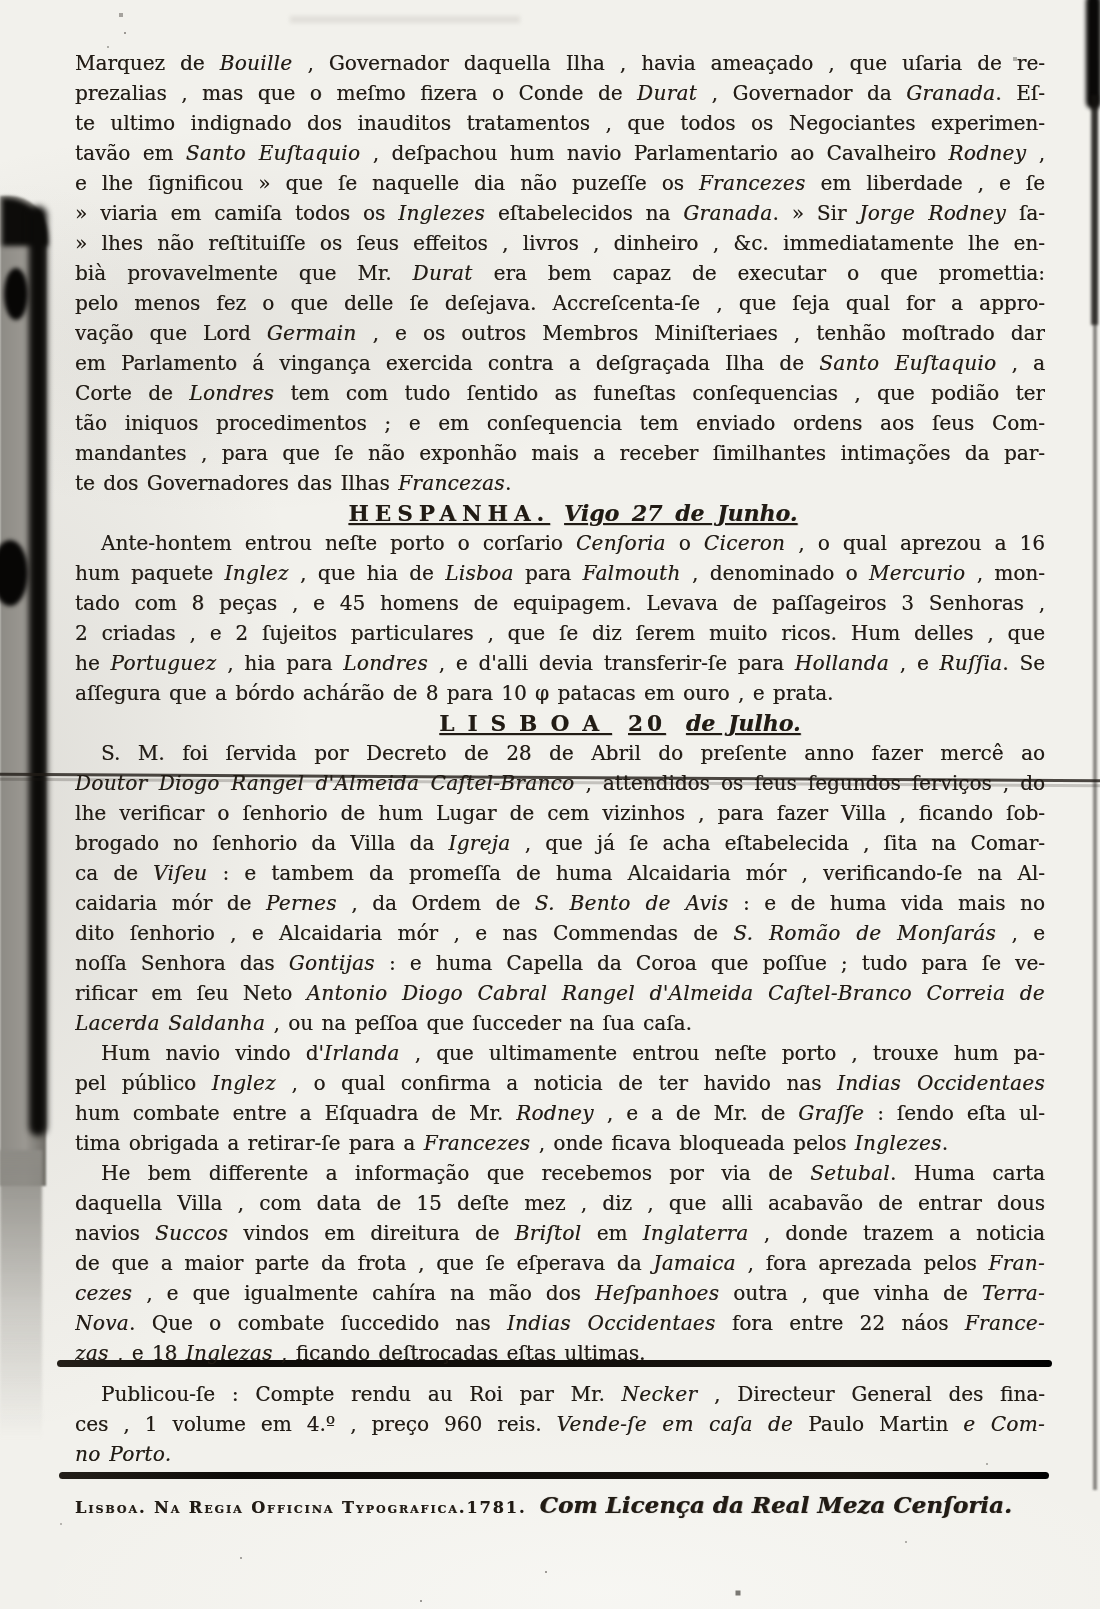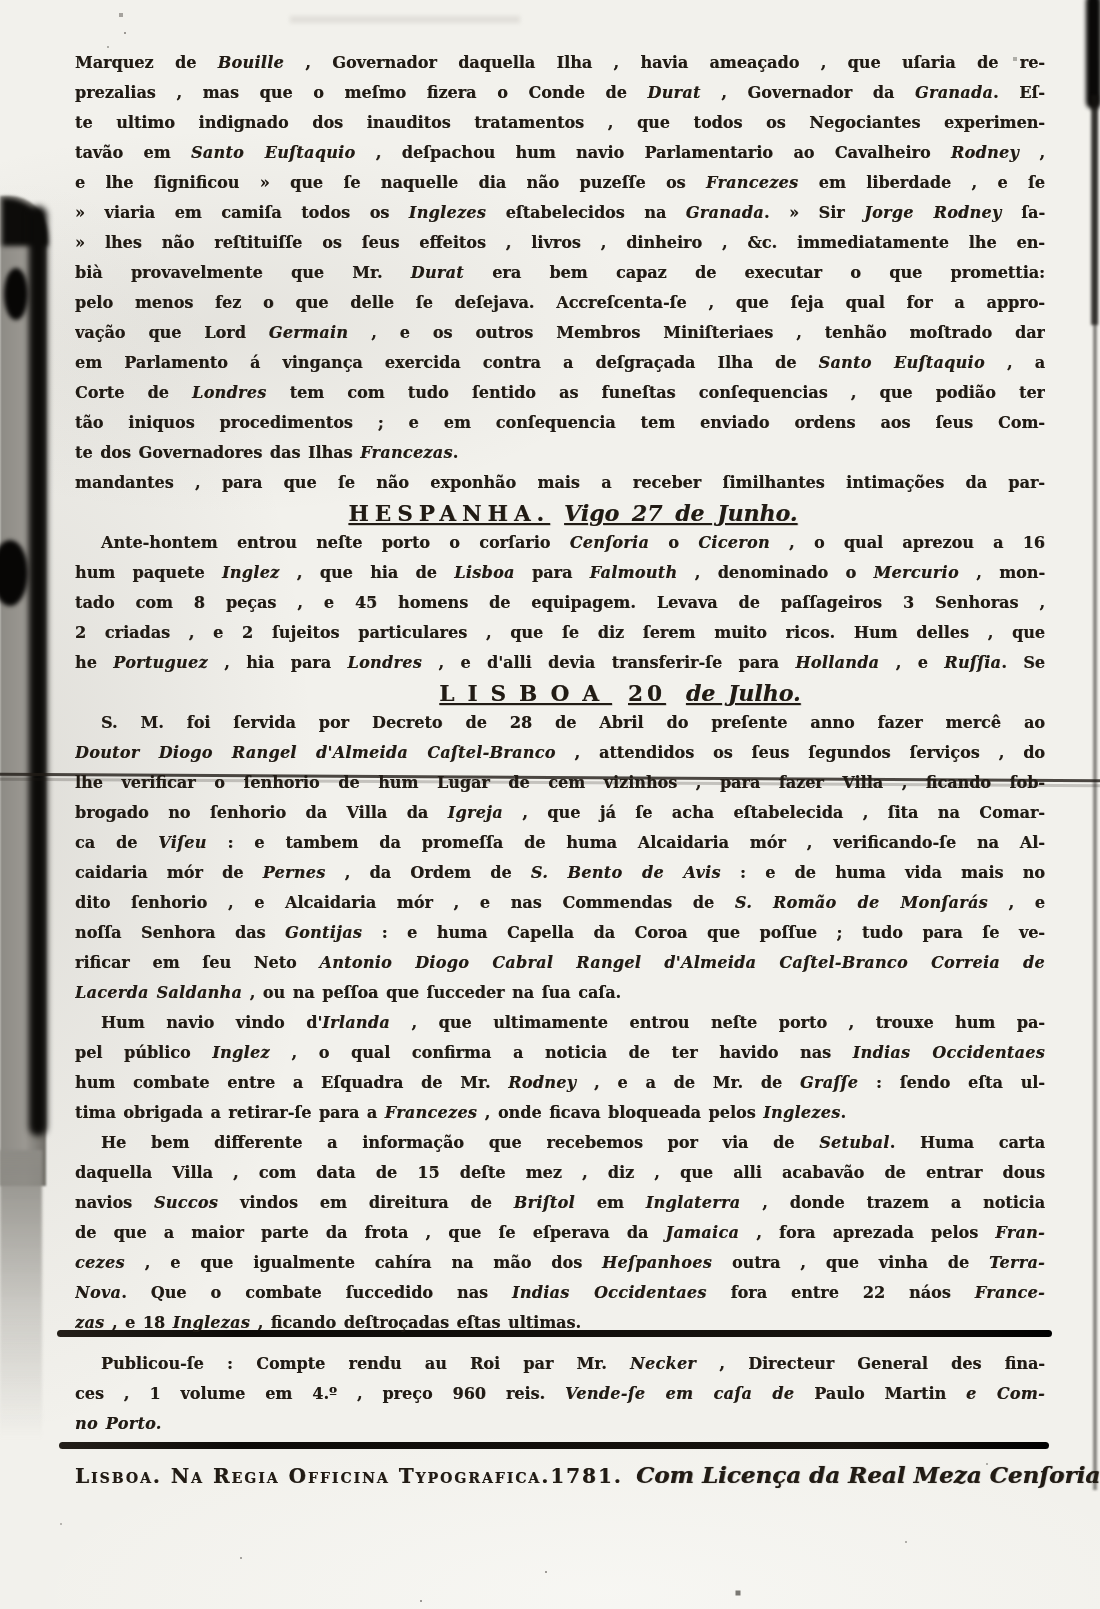--- a/index.html
+++ b/index.html
@@ -8,44 +8,43 @@
     background-color:#f2f1ec;
     background-image:
       radial-gradient(ellipse 700px 320px at 20% 20%, rgba(110,105,96,0.10), transparent 60%),
       radial-gradient(ellipse 420px 900px at 2% 50%, rgba(100,95,88,0.13), transparent 70%),
       radial-gradient(ellipse 900px 260px at 55% 99%, rgba(250,250,247,0.6), transparent 65%);
     font-family:"DejaVu Serif", serif;
     color:#211b14;
   }
   .column{position:absolute;left:75px;top:48px;width:970px;}
   .line{
-    height:30px;line-height:30px;font-size:16px;
+    height:30px;line-height:30px;font-size:20px;
     text-align:justify;overflow:hidden;word-spacing:2px;
     text-shadow:0.35px 0.35px 0.45px rgba(30,24,18,0.55);
-    font-weight:bold;
   }
   .line::after{content:"";display:inline-block;width:100%;height:0;}
   .line.last::after{content:none;}
   .line.last{text-align:left;}
   .line.indent{text-indent:26px;}
   .line i{letter-spacing:0.3px;}
   .heading{height:30px;line-height:30px;text-align:center;font-size:21.5px;font-weight:700;
            text-shadow:0.35px 0.35px 0.45px rgba(30,24,18,0.55);text-decoration:underline;}
   .heading .caps{letter-spacing:6px;margin-right:14px;}
   .heading i{font-size:22px;font-weight:700;word-spacing:5px;}
   .heading.h1{text-indent:26px;}
   .heading.h2{text-indent:120px;}
   .heading.h2 .caps{letter-spacing:13px;margin-right:16px;}
   .heading.h2 .mid{margin-right:20px;letter-spacing:4px;}
   .rule{height:7px;border-radius:5px;
         background:linear-gradient(90deg,#241f19,#0d0b08 18%,#17130e 80%,#000000);}
   .rule.r1{width:995px;margin:-8px 0 12px -18px;}
   .rule.r2{width:990px;margin:3px 0 9px -16px;}
   .footer{height:34px;line-height:34px;white-space:nowrap;}
-  .footer .imprint{font-variant:small-caps;font-weight:700;font-size:20px;letter-spacing:2px;
+  .footer .imprint{font-variant:small-caps;font-weight:700;font-size:16px;letter-spacing:2px;
                    text-shadow:0.4px 0.4px 0.5px rgba(30,24,18,0.6);}
   .footer .license{font-style:italic;font-weight:700;font-size:23px;margin-left:8px;
                    filter:blur(0.45px);text-shadow:0.6px 0.4px 0.8px rgba(25,20,15,0.7);}
   
   .art{position:absolute;pointer-events:none;}
   .gutter-gray{left:0;top:196px;width:46px;height:990px;
     background:linear-gradient(90deg,#8d8b85 0%,#9b9892 55%,#6f6d67 100%);
     border-top-right-radius:36px;filter:blur(1.3px);}
   .gutter-fade{left:0;top:1150px;width:42px;height:290px;
     background:linear-gradient(180deg,#8d8b85 0%, rgba(141,139,133,0.35) 55%, rgba(141,139,133,0) 100%);
@@ -103,34 +102,35 @@
         <div class="line">tavão em <i>Santo Euſtaquio</i> , deſpachou hum navio Parlamentario ao Cavalheiro <i>Rodney</i> ,</div>
         <div class="line">e lhe ſignificou » que ſe naquelle dia não puzeſſe os <i>Francezes</i> em liberdade , e ſe</div>
         <div class="line">» viaria em camiſa todos os <i>Inglezes</i> eſtabelecidos na <i>Granada</i>. » Sir <i>Jorge Rodney</i> ſa-</div>
         <div class="line">» lhes não reſtituiſſe os ſeus effeitos , livros , dinheiro , &amp;c. immediatamente lhe en-</div>
         <div class="line">bià provavelmente que Mr. <i>Durat</i> era bem capaz de executar o que promettia:</div>
         <div class="line">pelo menos fez o que delle ſe deſejava. Accreſcenta-ſe , que ſeja qual for a appro-</div>
         <div class="line">vação que Lord <i>Germain</i> , e os outros Membros Miniſteriaes , tenhão moſtrado dar</div>
         <div class="line">em Parlamento á vingança exercida contra a deſgraçada Ilha de <i>Santo Euſtaquio</i> , a</div>
         <div class="line">Corte de <i>Londres</i> tem com tudo ſentido as funeſtas conſequencias , que podião ter</div>
         <div class="line">tão iniquos procedimentos ; e em conſequencia tem enviado ordens aos ſeus Com-</div>
+        <div class="line">mandantes , para que ſe não exponhão mais a receber ſimilhantes intimações da par-</div>
         <div class="line last">te dos Governadores das Ilhas <i>Francezas</i>.</div>
-        <div class="line">mandantes , para que ſe não exponhão mais a receber ſimilhantes intimações da par-</div>
       </div>
 
     <div class="heading h1">
       <span class="caps">HESPANHA.</span><i>Vigo 27 de Junho.</i>
     </div>
 
     <div class="para">
         <div class="line indent">Ante-hontem entrou neſte porto o corſario <i>Cenſoria</i> o <i>Ciceron</i> , o qual aprezou a 16</div>
         <div class="line">hum paquete <i>Inglez</i> , que hia de <i>Lisboa</i> para <i>Falmouth</i> , denominado o <i>Mercurio</i> , mon-</div>
         <div class="line">tado com 8 peças , e 45 homens de equipagem. Levava de paſſageiros 3 Senhoras ,</div>
         <div class="line">2 criadas , e 2 ſujeitos particulares , que ſe diz ſerem muito ricos. Hum delles , que</div>
         <div class="line">he <i>Portuguez</i> , hia para <i>Londres</i> , e d'alli devia transferir-ſe para <i>Hollanda</i> , e <i>Ruſſia</i>. Se</div>
+        <div class="line last">aſſegura que a bórdo achárão de 8 para 10 φ patacas em ouro , e prata.</div>
       </div>
 
     <div class="heading h2">
       <span class="caps">LISBOA</span><span class="mid">20</span><i>de Julho.</i>
     </div>
 
     <div class="para">
         <div class="line indent">S. M. foi ſervida por Decreto de 28 de Abril do preſente anno fazer mercê ao</div>
         <div class="line"><i>Doutor Diogo Rangel d'Almeida Caſtel-Branco</i> , attendidos os ſeus ſegundos ſerviços , do</div>
         <div class="line">lhe verificar o ſenhorio de hum Lugar de cem vizinhos , para fazer Villa , ficando ſob-</div>

